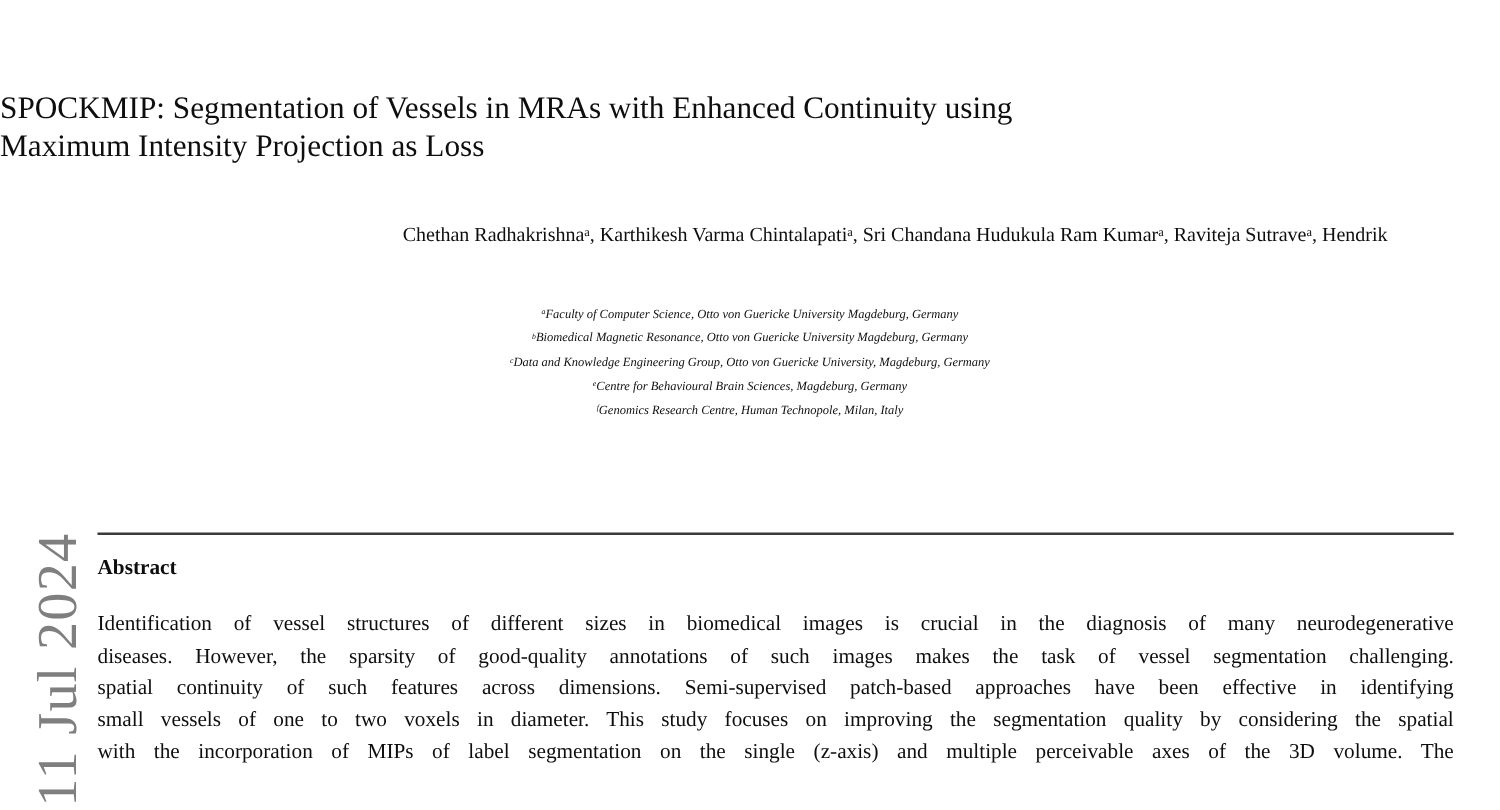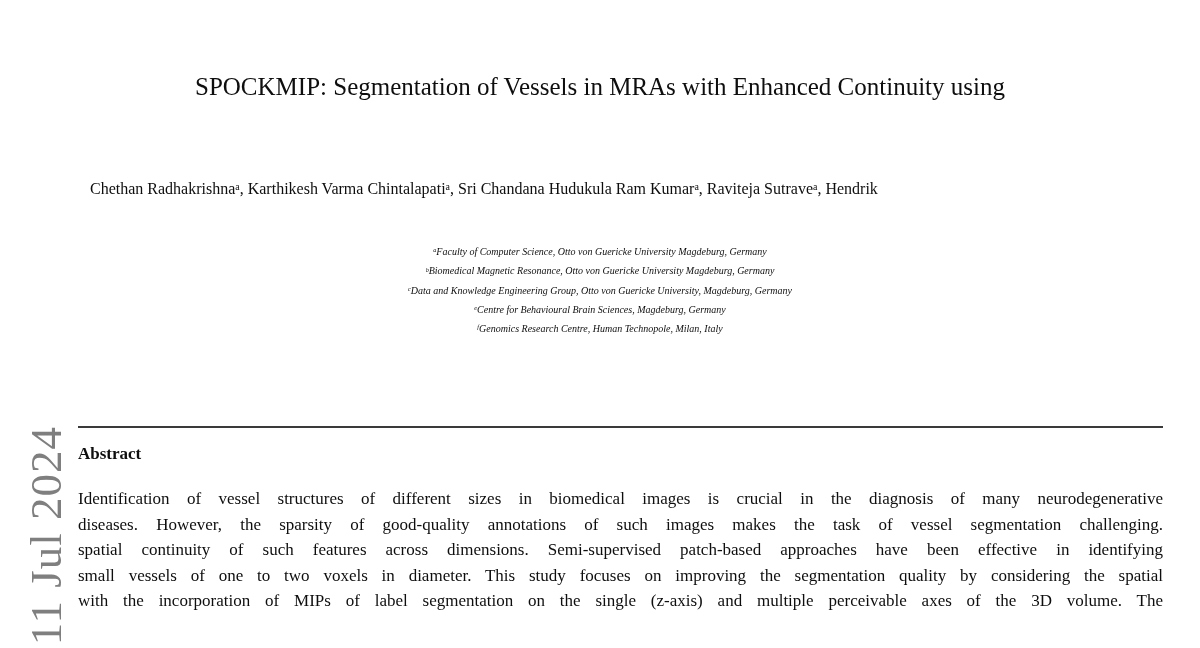--- a/index.html
+++ b/index.html
@@ -17,28 +17,28 @@
     position: absolute; left: 24px; top: 426px;
     transform-origin: 0 0;
     transform: rotate(-90deg) translateX(-100%);
     white-space: nowrap;
     font-size: 45px; line-height: 45px; letter-spacing: 1px;
     color: #7f7f7f;
   }
 
   .title {
     position: absolute; top: 71px; left: 0; right: 0;
-    margin: 0; text-align: center;
+    margin: 0; 
     font-size: 25px; line-height: 31px; font-weight: normal;
   }
   .title .tline { display: block; }
 
   .authors {
     position: absolute; top: 176px; left: 90px; right: 90px;
-    text-align: left;
+    text-align: right;
     font-size: 16px; line-height: 25px;
   }
   .author-line { white-space: nowrap; }
   .authors sup, .affils sup {
     font-size: 0.62em;
     vertical-align: baseline; position: relative; top: -0.45em;
     line-height: 0;
   }
 
   .affils {
@@ -68,20 +68,21 @@
 </style>
 </head>
 <body style="background: rgb(255, 255, 255); color: rgb(14, 14, 14);">
 
 <div class="page">
 
   <div class="arxiv-stamp" style="color: rgb(127, 127, 127);">] 11 Jul 2024</div>
 
   <h1 class="title">
     <span class="tline">SPOCKMIP: Segmentation of Vessels in MRAs with Enhanced Continuity using</span>
+    <span class="tline">Maximum Intensity Projection as Loss</span>
   </h1>
 
   <div class="authors" id="authors">
       <div class="author-line"><span>Chethan Radhakrishna</span><sup>a</sup><span>, Karthikesh Varma Chintalapati</span><sup>a</sup><span>, Sri Chandana Hudukula Ram Kumar</span><sup>a</sup><span>, Raviteja Sutrave</span><sup>a</sup><span>, Hendrik</span></div>
     </div>
 
   <div class="affils" id="affils">
       <div class="affil-line"><sup>a</sup>Faculty of Computer Science, Otto von Guericke University Magdeburg, Germany</div>
       <div class="affil-line"><sup>b</sup>Biomedical Magnetic Resonance, Otto von Guericke University Magdeburg, Germany</div>
       <div class="affil-line"><sup>c</sup>Data and Knowledge Engineering Group, Otto von Guericke University, Magdeburg, Germany</div>

